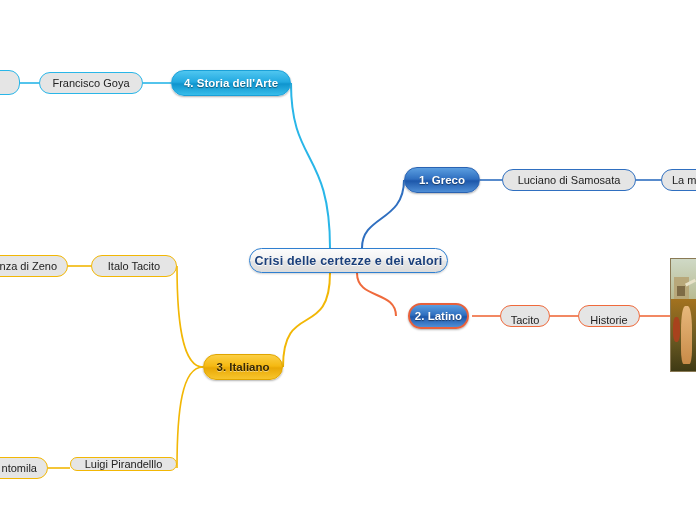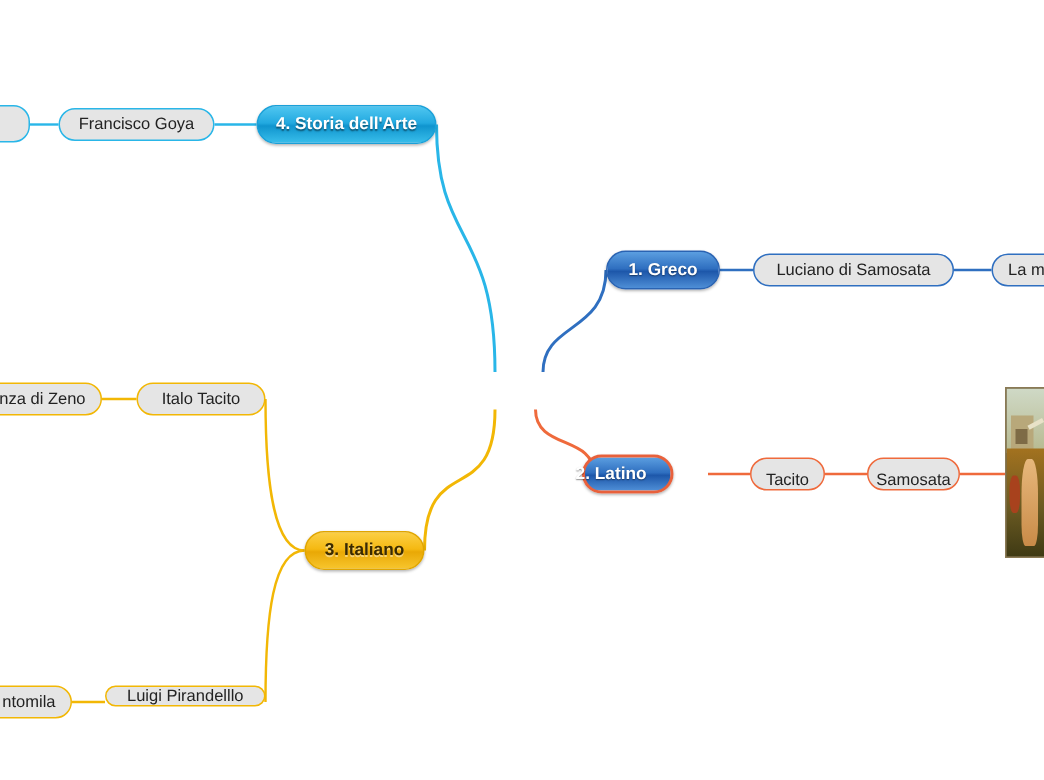--- a/index.html
+++ b/index.html
@@ -137,20 +137,23 @@
 
     <path d="M 330 273 C 330 340 283 300 283 367" fill="none" stroke="#f2b705" stroke-width="2"></path>
 
     <path d="M 203 367 C 182 367 177 320 177 266" fill="none" stroke="#f2b705" stroke-width="1.6"></path>
     <path d="M 91 266 L 68 266" fill="none" stroke="#f2b705" stroke-width="1.6"></path>
 
     <path d="M 203 367 C 182 367 177 410 177 468" fill="none" stroke="#f2b705" stroke-width="1.6"></path>
     <path d="M 70 468 L 48 468" fill="none" stroke="#f2b705" stroke-width="1.6"></path>
   </svg>
 
+  <div class="node node-root" style="left:249px; top:248px; width:199px; height:25px;">
+    <span>Crisi delle certezze e dei valori</span>
+  </div>
 
   <div class="node node-branch br-arte" style="left:171px; top:70px; width:120px; height:26px;">
     <span>4. Storia dell'Arte</span>
   </div>
   <div class="node node-leaf lf-cyan" style="left:39px; top:72px; width:104px; height:22px;">
     <span>Francisco Goya</span>
   </div>
   <div class="node node-leaf lf-cyan" style="left:-20px; top:70px; width:40px; height:25px;">
     <span></span>
   </div>
@@ -158,28 +161,28 @@
   <div class="node node-branch br-greco" style="left:404px; top:167px; width:76px; height:26px;">
     <span>1. Greco</span>
   </div>
   <div class="node node-leaf lf-blue" style="left:502px; top:169px; width:134px; height:22px;">
     <span>Luciano di Samosata</span>
   </div>
   <div class="node node-leaf lf-blue" style="left:661px; top:169px; width:60px; height:22px; justify-content:flex-start;">
     <span>La m</span>
   </div>
 
-  <div class="node node-branch br-latino" style="left:388px; top:303px; width:61px; height:26px;justify-content:flex-end;">
+  <div class="node node-branch br-latino" style="left:408px; top:303px; width:61px; height:26px;">
     <span>2. Latino</span>
   </div>
   <div class="node node-leaf lf-orange" style="left:500px; top:305px; width:50px; height:22px;">
     <span>Tacito</span>
   </div>
   <div class="node node-leaf lf-orange" style="left:578px; top:305px; width:62px; height:22px;">
-    <span>Samosata</span>
+    <span>Historie</span>
   </div>
   <div class="thumb" style="left:670px; top:258px; width:26px; height:112px;">
     <div class="sky"></div>
     <div class="castle"></div>
     <div class="win"></div>
     <div class="ground"></div>
     <div class="red"></div>
     <div class="figure"></div>
     <div class="blade"></div>
   </div>

